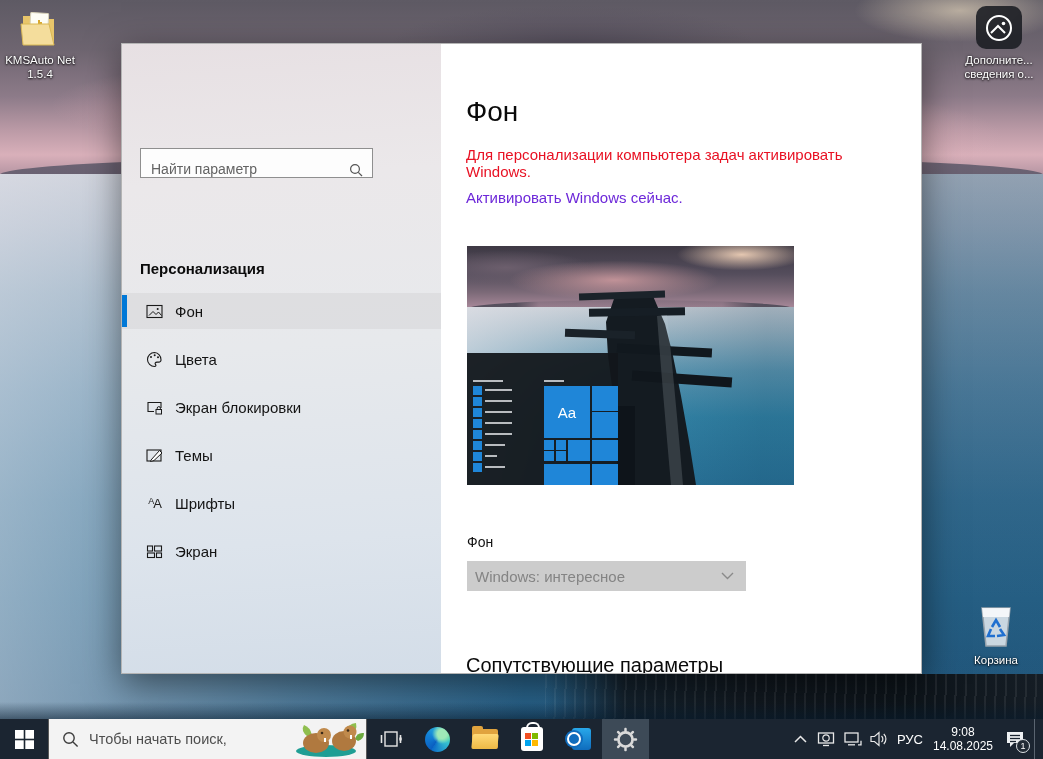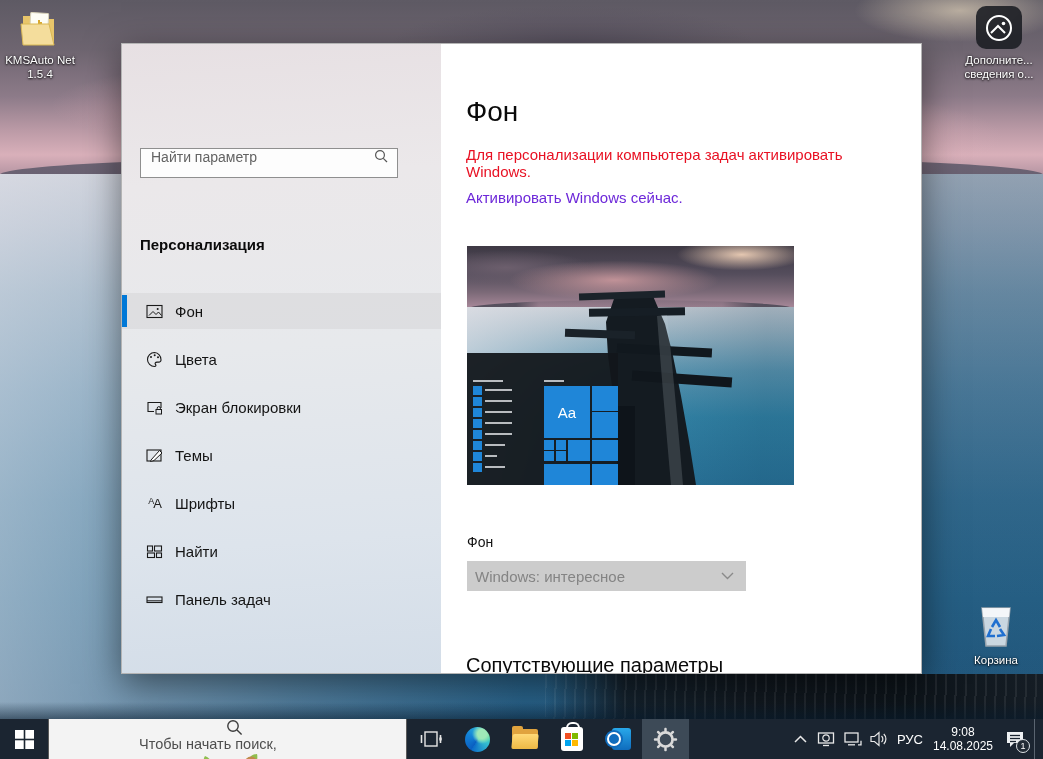--- a/index.html
+++ b/index.html
@@ -45,27 +45,27 @@
   #win-title { position:absolute; left:18px; top:9px; font-size:12px; color:#000; }
   .win-controls { position:absolute; top:0; right:1px; display:flex; }
   .win-btn { width:45px; height:30px; display:flex; align-items:center; justify-content:center; background:transparent; border:none; cursor:default; }
 
   
   #sidebar { position:absolute; left:0; top:0; width:319px; height:631px;
     background:linear-gradient(176deg,#e7e0e3 0%,#ebe8ea 22%,#e7e9ec 48%,#dde4ec 78%,#d3dde8 100%); }
   .side-home { position:absolute; left:0; top:100px; width:319px; height:36px; display:flex; align-items:center; }
   .side-home svg { margin-left:24px; }
   .side-home span { margin-left:12px; font-size:15px; color:#111; }
-  .side-search { position:absolute; left:18px; top:104px; width:258px; height:30px; background:#fdfdfd;
-    border:1px solid #8f8f8f; display:flex; align-items:flex-start; }
+  .side-search { position:absolute; left:18px; top:104px; width:233px; height:30px; background:#fdfdfd;
+    border:1px solid #8f8f8f; display:flex; align-items:flex-end; }
   .side-search input { flex:1; border:none; outline:none; background:transparent; font-size:14px; color:#333;
     padding:0 6px 0 10px; font-family:inherit; }
   .side-search input::placeholder { color:#636363; opacity:1; }
   .side-search svg { margin-right:9px; flex:none; }
-  .side-section { position:absolute; left:18px; top:192px; font-size:15px; font-weight:700; color:#0b0b0b; }
+  .side-section { position:absolute; left:18px; top:216px; font-size:15px; font-weight:700; color:#0b0b0b; }
   .nav { position:absolute; left:0; top:249px; width:319px; }
   .nav-item { position:relative; height:36px; margin-bottom:12px; display:flex; align-items:center; cursor:default; }
   .nav-item svg, .nav-item .ficon { margin-left:24px; flex:none; }
   .nav-item span.lbl { margin-left:12px; font-size:15px; color:#141414; }
   .nav-item.selected { background:rgba(0,0,0,.045); }
   .nav-item.selected::before { content:""; position:absolute; left:0; top:2px; width:5px; height:32px; background:var(--accent,#0078d7); }
   .ficon { font-size:13px; color:#222; width:17px; text-align:center; letter-spacing:-1px; }
   .ficon .small { font-size:9px; vertical-align:top; }
 
   
@@ -97,21 +97,21 @@
       linear-gradient(180deg,#c3cad2 0%,#9db6c5 14%,#5d97b2 36%,#3383a6 62%,#2a7399 100%); }
   .pv-pier { position:absolute; left:0; top:0; width:327px; height:239px; }
   .pv-start { position:absolute; left:0; top:107px; width:151px; height:132px; background:rgba(18,22,27,.94); }
   .ps { position:absolute; background:#1f86d8; }
   .pl { position:absolute; background:#b9bcc0; height:2px; }
   .pv-start .aa { display:flex; align-items:center; justify-content:center; color:#fff; font-size:15px; }
 
   
   #taskbar { position:absolute; left:0; top:719px; width:1043px; height:40px; background:#1b2531; display:flex; align-items:stretch; }
   .tb-btn { width:48px; display:flex; align-items:center; justify-content:center; }
-  #tb-search { position:relative; width:359px; background:#f3f3f3; border:1px solid #5a5a5a; border-bottom:none; border-top:none; display:flex; align-items:center;flex-direction:column; }
+  #tb-search { position:relative; width:319px; background:#f3f3f3; border:1px solid #5a5a5a; border-bottom:none; border-top:none; display:flex; align-items:center; }
   #tb-search svg.mag { margin-left:13px; flex:none; }
   #tb-search input { flex:1; min-width:0; border:none; outline:none; background:transparent; font-size:14.5px; color:#3f3f3f; padding-left:10px; font-family:inherit; }
   #tb-search input::placeholder { color:#4e4e4e; opacity:1; }
   .tb-apps { display:flex; }
   .tb-app { width:47px; display:flex; align-items:center; justify-content:center; }
   .tb-app.active { background:#3d4a57; }
   .edge-orb { width:25px; height:25px; border-radius:50%;
     background: radial-gradient(circle at 68% 28%, #9fe9b8 0 18%, rgba(0,0,0,0) 40%),
       conic-gradient(from 210deg, #0a5ec0, #1283d8 25%, #2fb9d8 45%, #5fdf9e 60%, #35c0d0 72%, #0b6ac8 100%); }
   .folder { position:relative; width:26px; height:20px; }
@@ -259,28 +259,21 @@
           <span class="ficon"><span class="small">A</span>A</span>
           <span class="lbl">Шрифты</span>
         </div>
         <div class="nav-item">
           <svg width="17" height="17" viewBox="0 0 17 17">
             <rect x="1.5" y="3" width="5" height="5" fill="none" stroke="#1a1a1a" stroke-width="1.1"></rect>
             <rect x="8.5" y="3" width="7" height="5" fill="none" stroke="#1a1a1a" stroke-width="1.1"></rect>
             <rect x="1.5" y="10" width="7" height="4.5" fill="none" stroke="#1a1a1a" stroke-width="1.1"></rect>
             <rect x="10.5" y="10" width="5" height="4.5" fill="none" stroke="#1a1a1a" stroke-width="1.1"></rect>
           </svg>
-          <span class="lbl">Найти</span>
-        </div>
-        <div class="nav-item">
-          <svg width="17" height="17" viewBox="0 0 17 17">
-            <rect x="1" y="6" width="15" height="5.5" fill="none" stroke="#1a1a1a" stroke-width="1.1"></rect>
-            <line x1="1" y1="9.8" x2="16" y2="9.8" stroke="#1a1a1a" stroke-width="1"></line>
-          </svg>
-          <span class="lbl">Панель задач</span>
+          <span class="lbl">Экран</span>
         </div>
       </div>
     </div>
 
     <div id="content">
       <div id="page-h1">Фон</div>
       <div id="warn">Для персонализации компьютера задач активировать Windows.</div>
       <div id="act-link">Активировать Windows сейчас.</div>
 
       <div id="preview">

